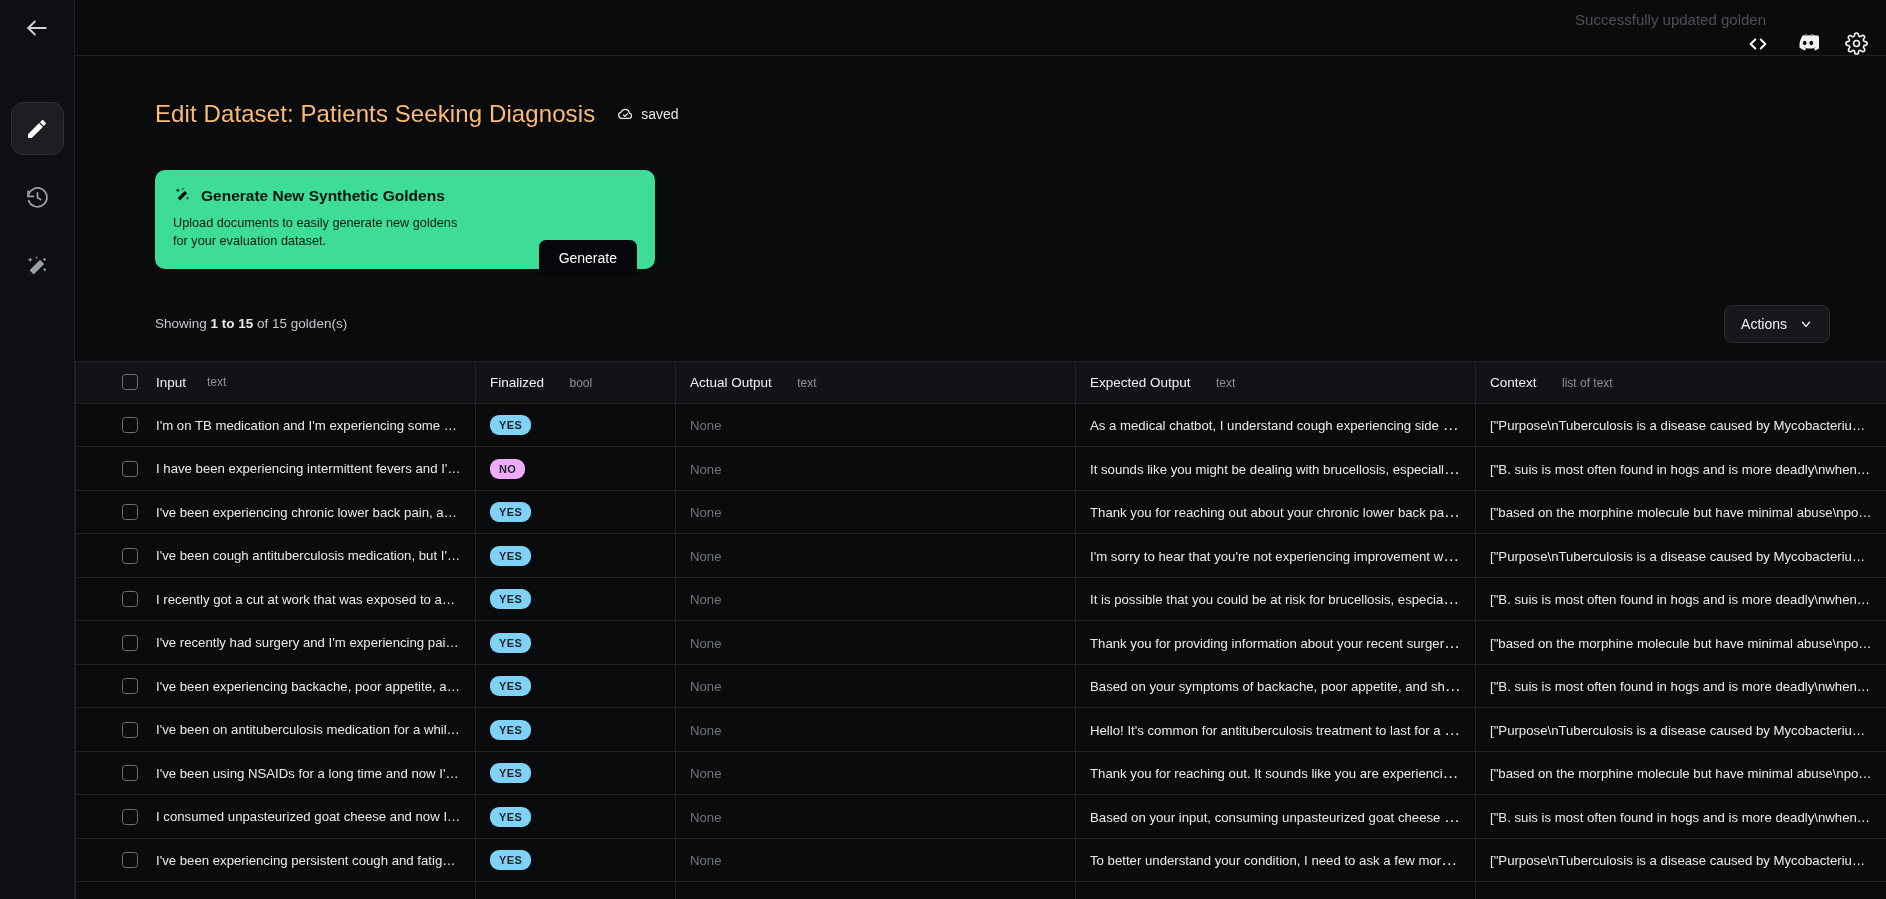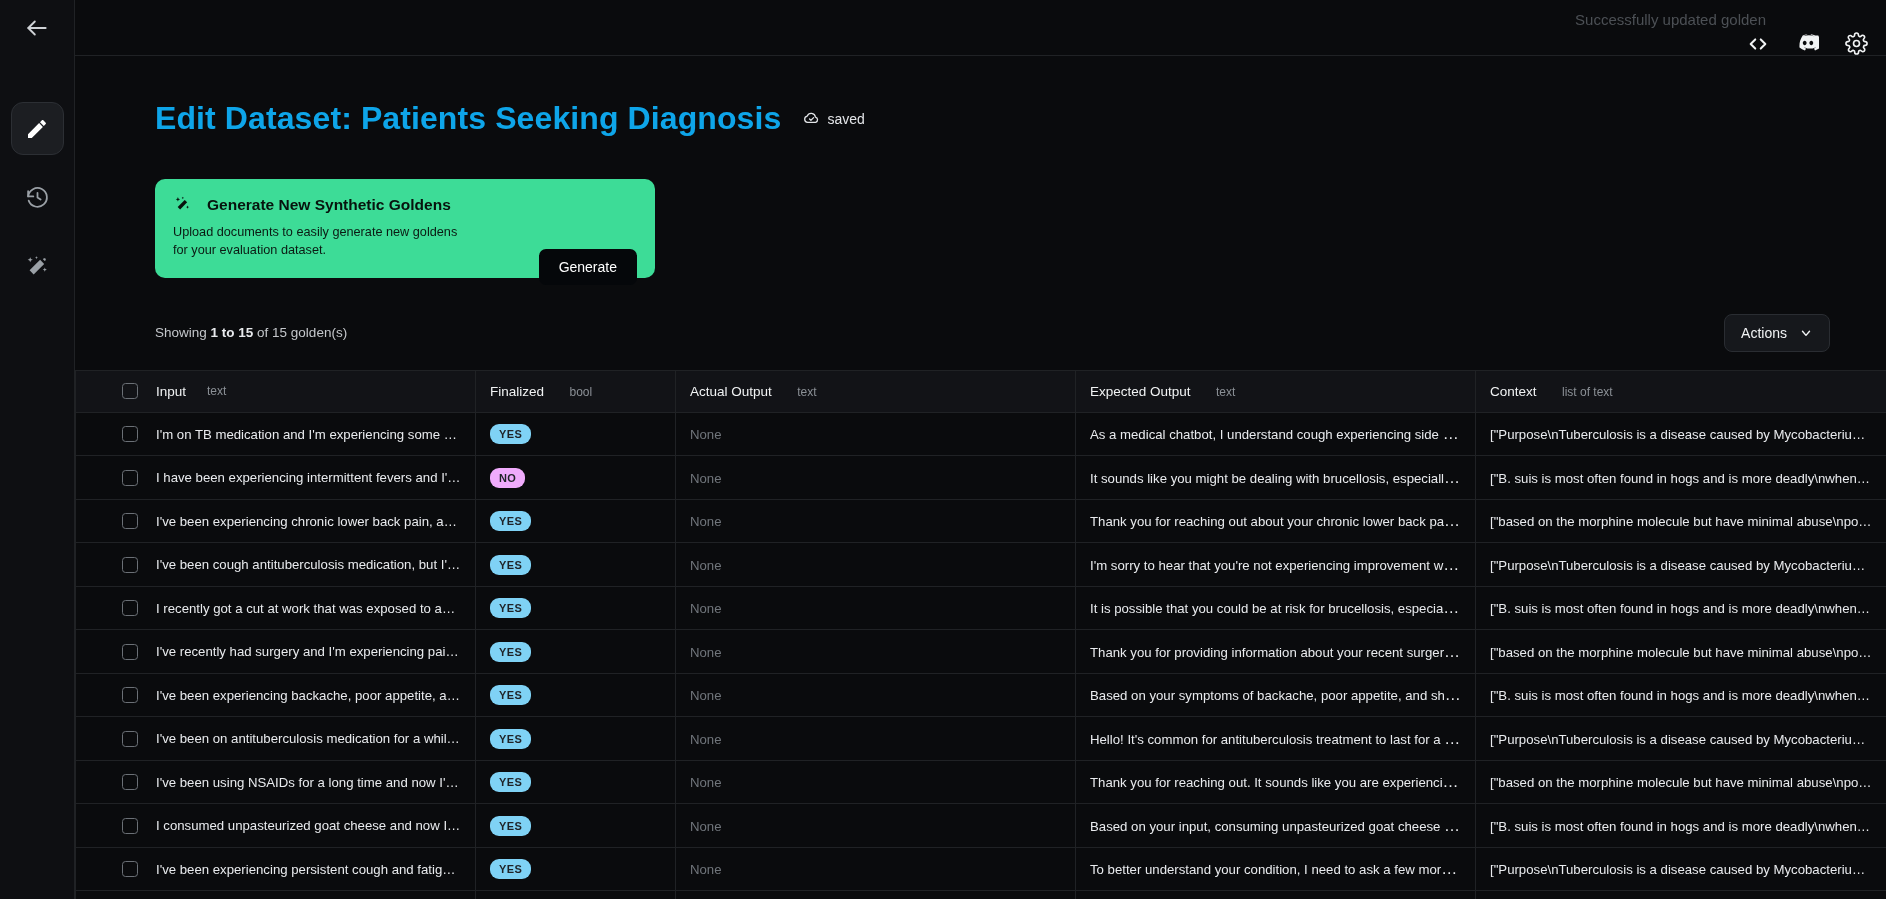--- a/index.html
+++ b/index.html
@@ -60,36 +60,36 @@
   .chev { color: #cfd2d6; }
 
   
   .page { flex: 1; overflow: hidden; position: relative; }
 
   .title-row {
     display: flex; align-items: center; gap: 22px;
     padding: 44px 0 0 80px;
   }
   h1.page-title {
-    font-size: 32px; font-weight: bold; letter-spacing: .1px; color: #0ea5e9;
+    font-size: 24px; font-weight: normal; letter-spacing: .1px; color: #fdba74;
   }
   .saved {
     display: flex; align-items: center; gap: 7px;
     font-size: 14px; color: #e3e5e8;
   }
 
   .promo {
     margin: 42px 0 0 80px;
     width: 500px; background: #3ddc97; border-radius: 10px;
     padding: 16px 18px 18px 18px; position: relative;
     display: flex; align-items: flex-start;
   }
   .promo-left { width: 300px; }
   .promo-head {
-    display: flex; align-items: center; gap: 15px;
+    display: flex; align-items: center; gap: 9px;
     color: #07130d; font-size: 15.5px; font-weight: bold;
   }
   .promo-sub {
     margin-top: 9px; font-size: 12.7px; line-height: 1.45;
     color: #0b1a13; width: 285px;
   }
   .promo-btn {
     position: absolute; right: 18px; top: 38px;
     background: #05070a; color: #ffffff; border: none; border-radius: 7px;
     font-size: 14px; font-family: inherit;

